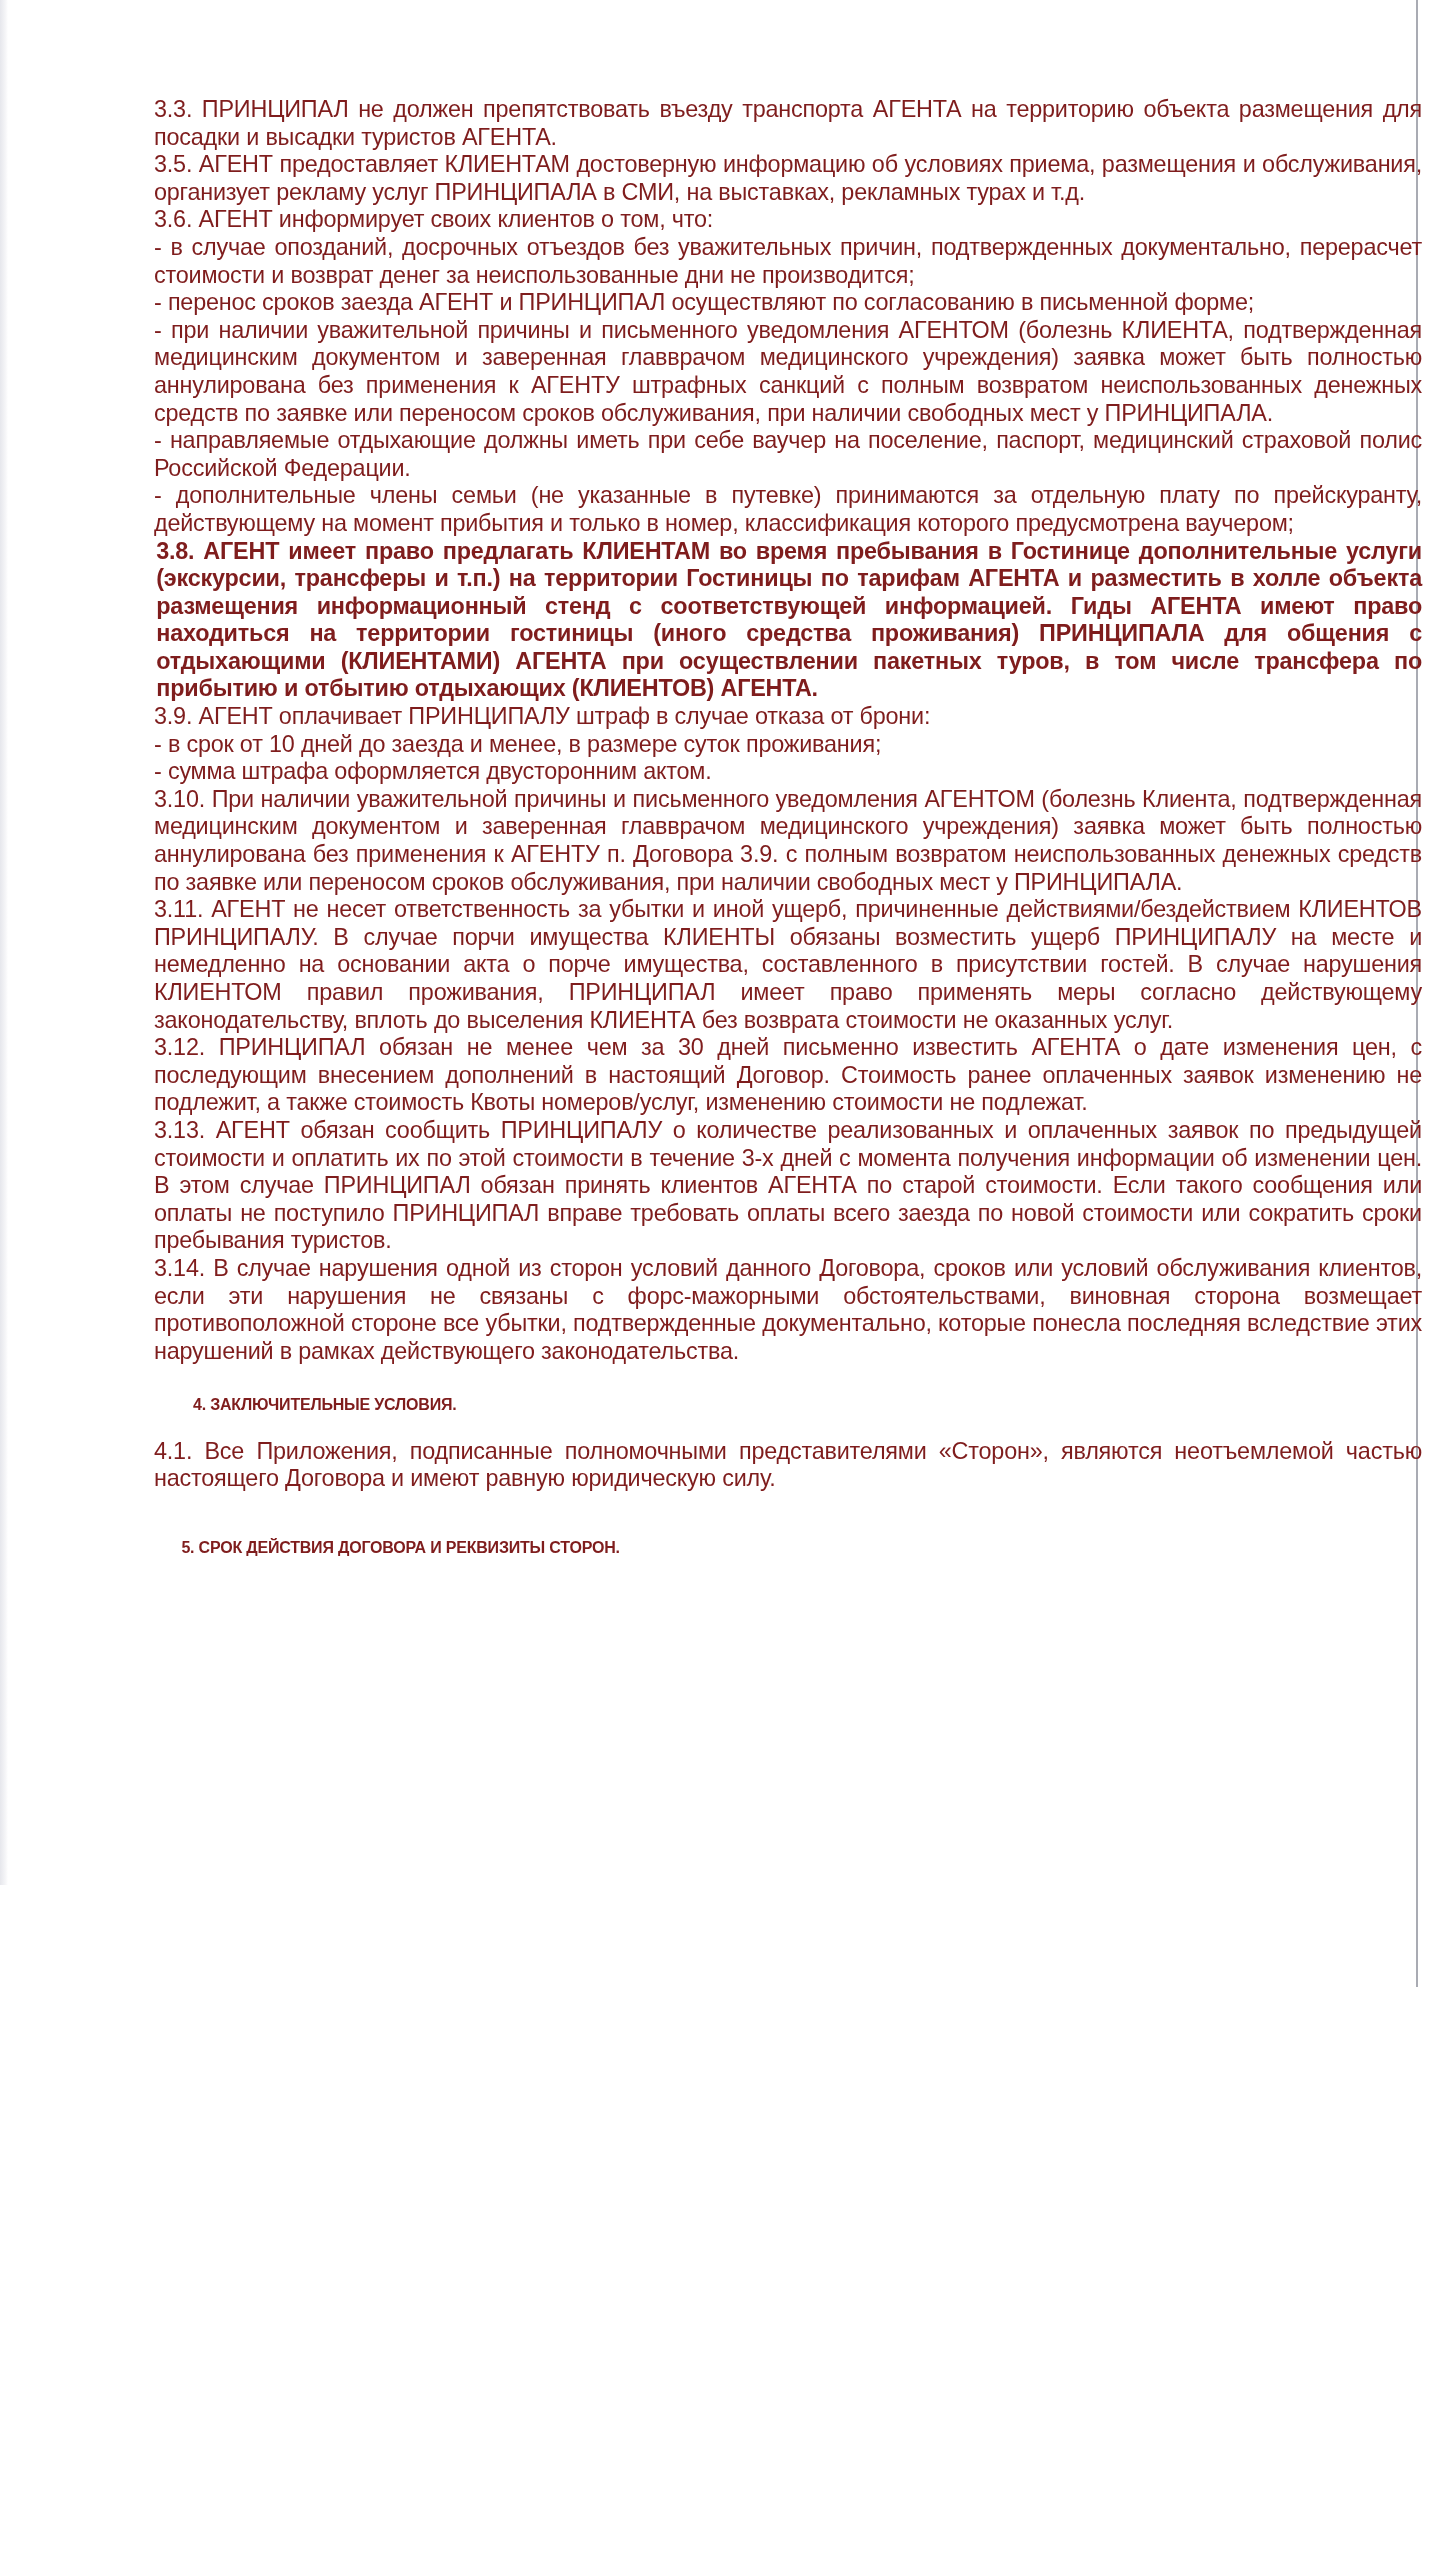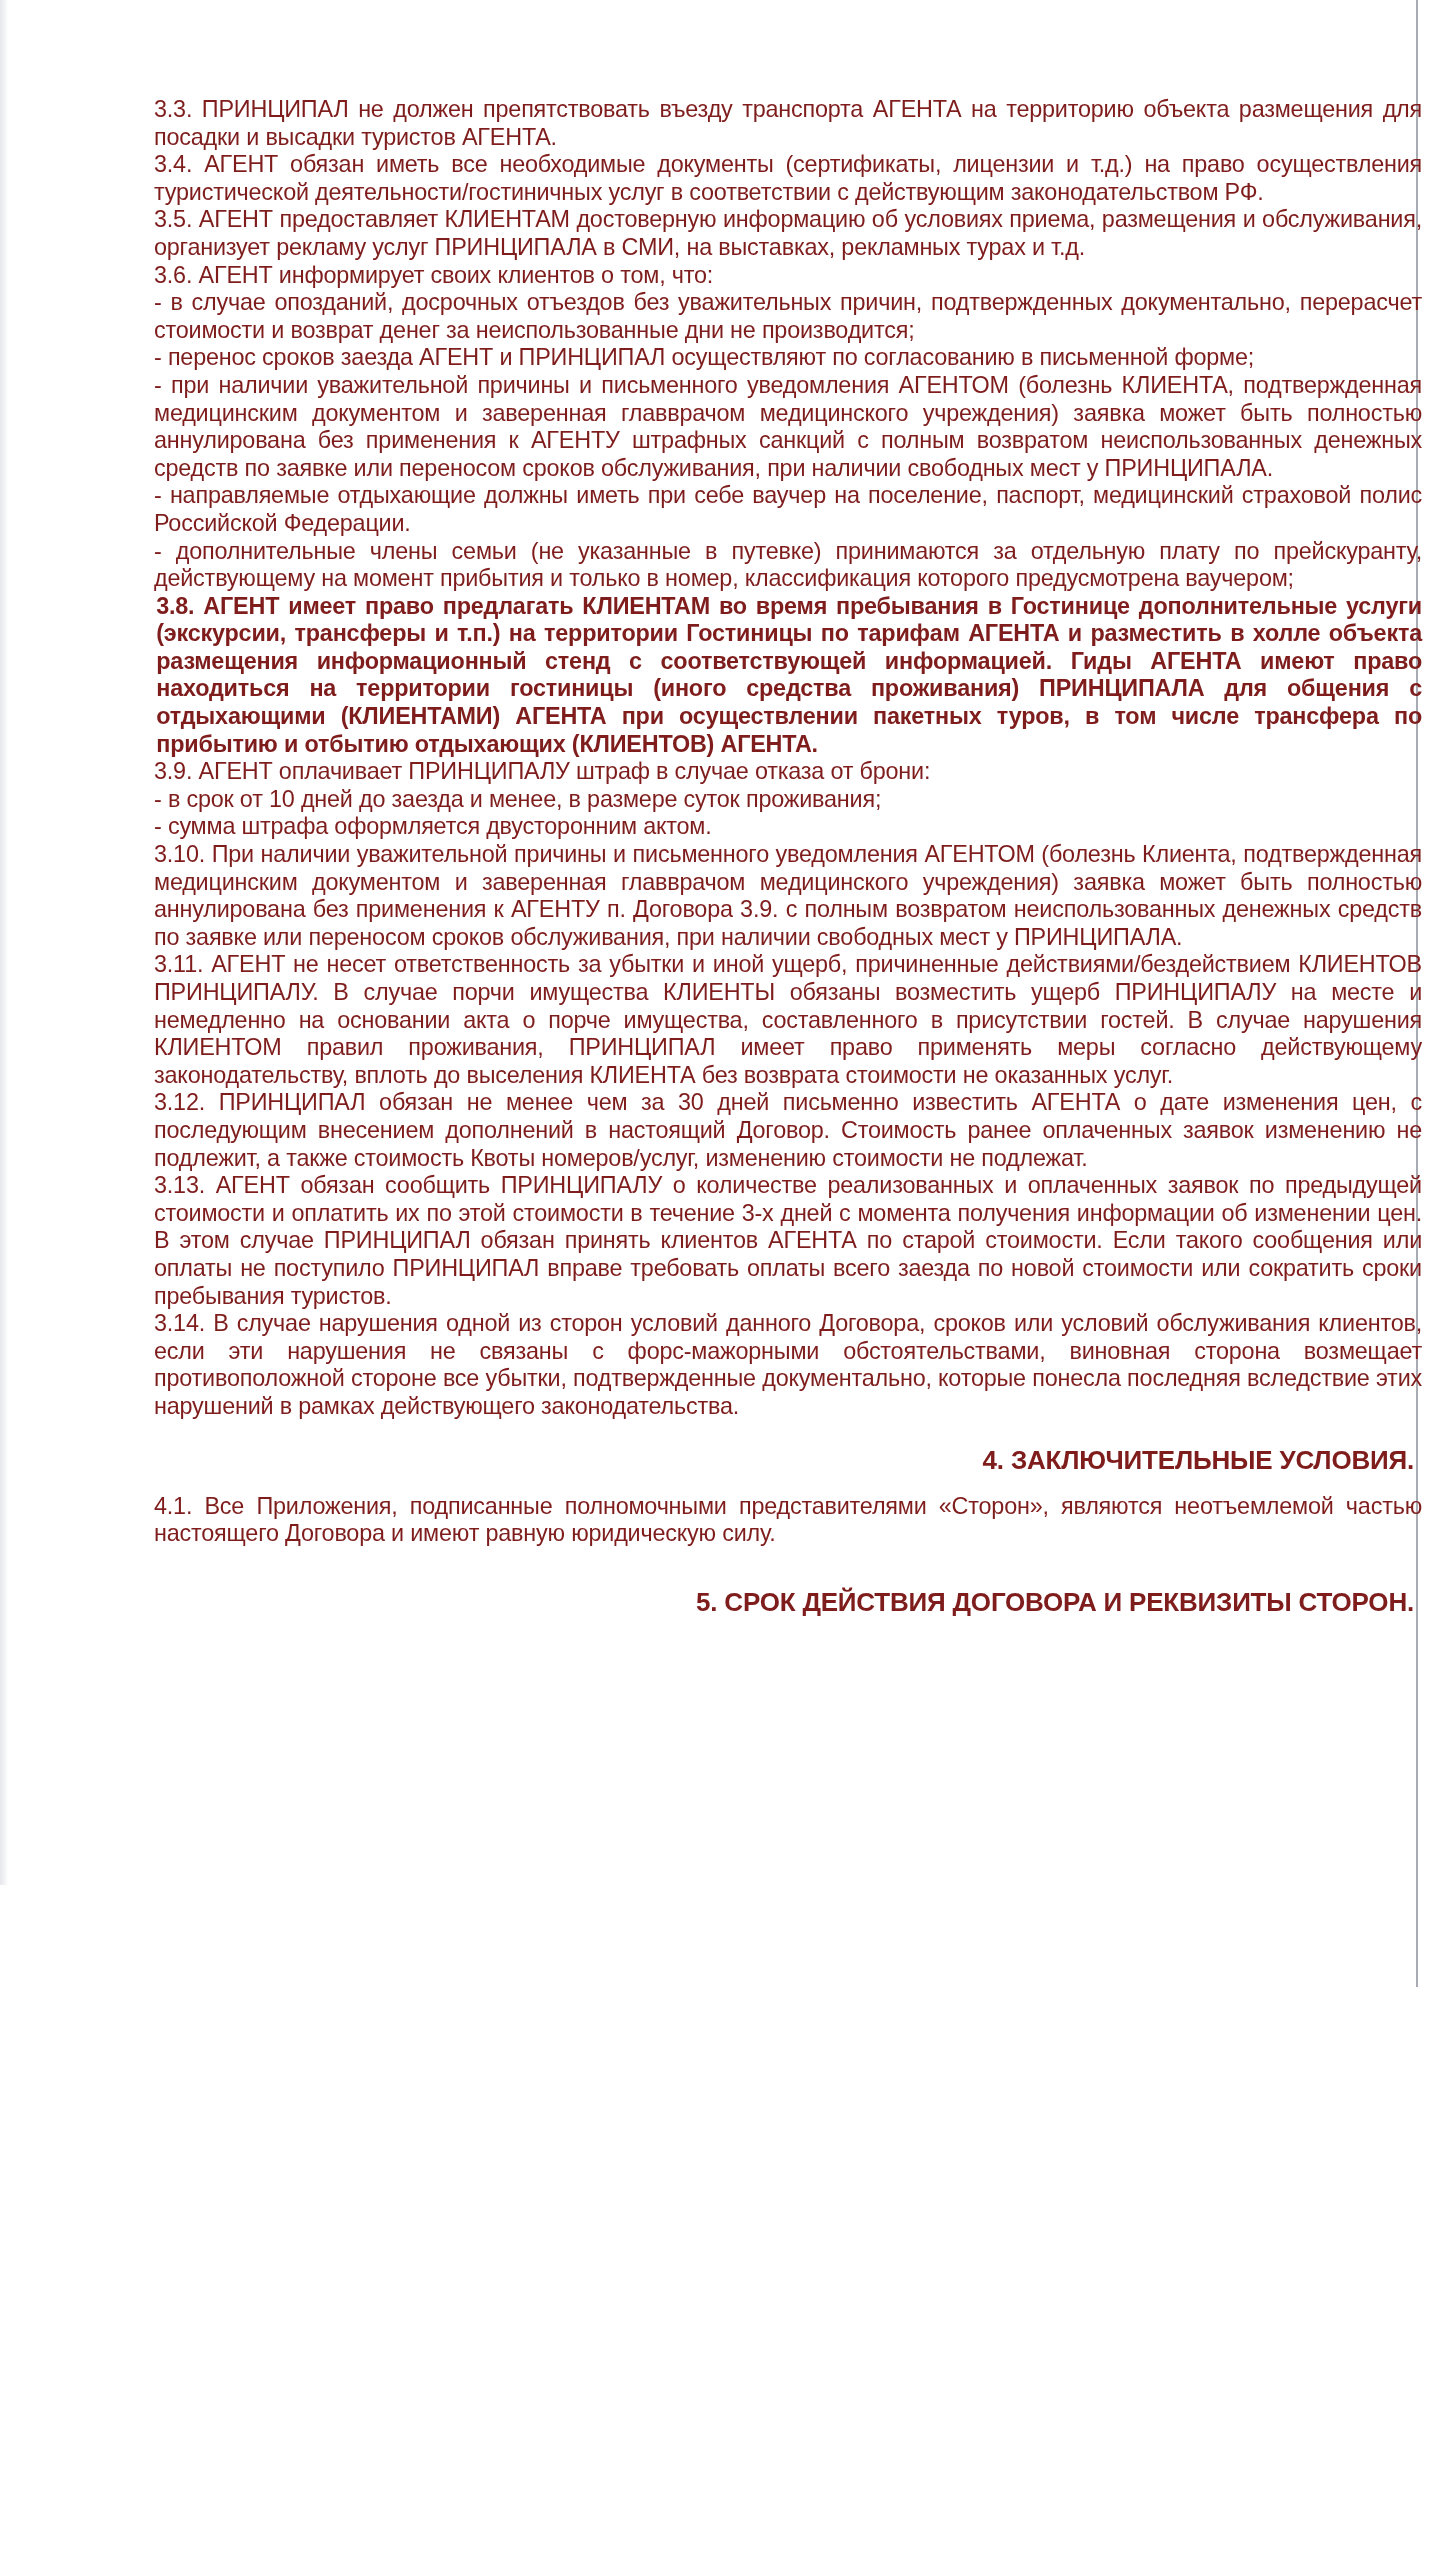--- a/index.html
+++ b/index.html
@@ -16,35 +16,34 @@
     position: absolute; left: 154px; top: 96px; width: 1268px;
     font-family: "Liberation Sans", sans-serif;
     font-size: 23.4px; line-height: 27.6px;
     color: #7f1d1d;
     letter-spacing: -0.2px;
   }
   .p { margin: 0; text-align: justify; text-align-last: left; }
   .p.indent { padding-left: 9px; }
   .p.hanging { margin-left: -6.8px; font-weight: bold; }
   .h {
-    margin: 8px; text-align: right; font-weight: bold;
-    font-size: 26px; line-height: 27px;
+    margin: 16px; text-align: left; font-weight: bold;
+    font-size: 16px; line-height: 27px;
   }
   .h.s4 { margin-top: 26px; margin-bottom: 19.4px; padding-left: 23px; }
   .h.s5 { margin-top: 41px; padding-left: 11.4px; }
 </style>
 </head>
 <body>
 
 <div class="left-shade"></div>
 <div class="right-rule"></div>
 
 <div class="page">
   <p class="p">3.3. ПРИНЦИПАЛ не должен препятствовать въезду транспорта АГЕНТА на территорию объекта размещения для посадки и высадки туристов АГЕНТА.</p>
-  <p class="p">3.4. АГЕНТ обязан иметь все необходимые документы (сертификаты, лицензии и т.д.) на право осуществления туристической деятельности/гостиничных услуг в соответствии с действующим законодательством РФ.</p>
   <p class="p">3.5. АГЕНТ предоставляет КЛИЕНТАМ достоверную информацию об условиях приема, размещения и обслуживания, организует рекламу услуг ПРИНЦИПАЛА в СМИ, на выставках, рекламных турах и т.д.</p>
   <p class="p">3.6. АГЕНТ информирует своих клиентов о том, что:</p>
   <p class="p">- в случае опозданий, досрочных отъездов без уважительных причин, подтвержденных документально, перерасчет стоимости и возврат денег за неиспользованные дни не производится;</p>
   <p class="p">- перенос сроков заезда АГЕНТ и ПРИНЦИПАЛ осуществляют по согласованию в письменной форме;</p>
   <p class="p">-  при наличии уважительной причины и письменного уведомления АГЕНТОМ (болезнь КЛИЕНТА, подтвержденная медицинским документом и заверенная главврачом медицинского учреждения) заявка может быть полностью аннулирована без применения к АГЕНТУ штрафных санкций с полным возвратом неиспользованных денежных средств по заявке или переносом сроков обслуживания, при наличии свободных мест у ПРИНЦИПАЛА.</p>
   <p class="p">- направляемые отдыхающие должны иметь при себе ваучер на поселение, паспорт, медицинский страховой полис Российской Федерации.</p>
   <p class="p">- дополнительные члены семьи (не указанные в путевке) принимаются за отдельную плату по прейскуранту, действующему на момент прибытия и только в номер, классификация которого предусмотрена ваучером;</p>
   <p class="p hanging indent">3.8. АГЕНТ имеет право предлагать КЛИЕНТАМ во время пребывания в Гостинице дополнительные услуги (экскурсии, трансферы и т.п.) на территории Гостиницы по тарифам АГЕНТА и разместить в холле объекта размещения информационный стенд с соответствующей информацией.  Гиды АГЕНТА имеют право находиться на территории гостиницы (иного средства проживания) ПРИНЦИПАЛА для общения с отдыхающими (КЛИЕНТАМИ) АГЕНТА при осуществлении пакетных туров, в том числе трансфера  по прибытию и отбытию отдыхающих (КЛИЕНТОВ) АГЕНТА.</p>
   <p class="p">3.9. АГЕНТ оплачивает ПРИНЦИПАЛУ штраф в случае отказа от брони:</p>
   <p class="p">- в срок от 10 дней до заезда и менее, в размере суток проживания;</p>

